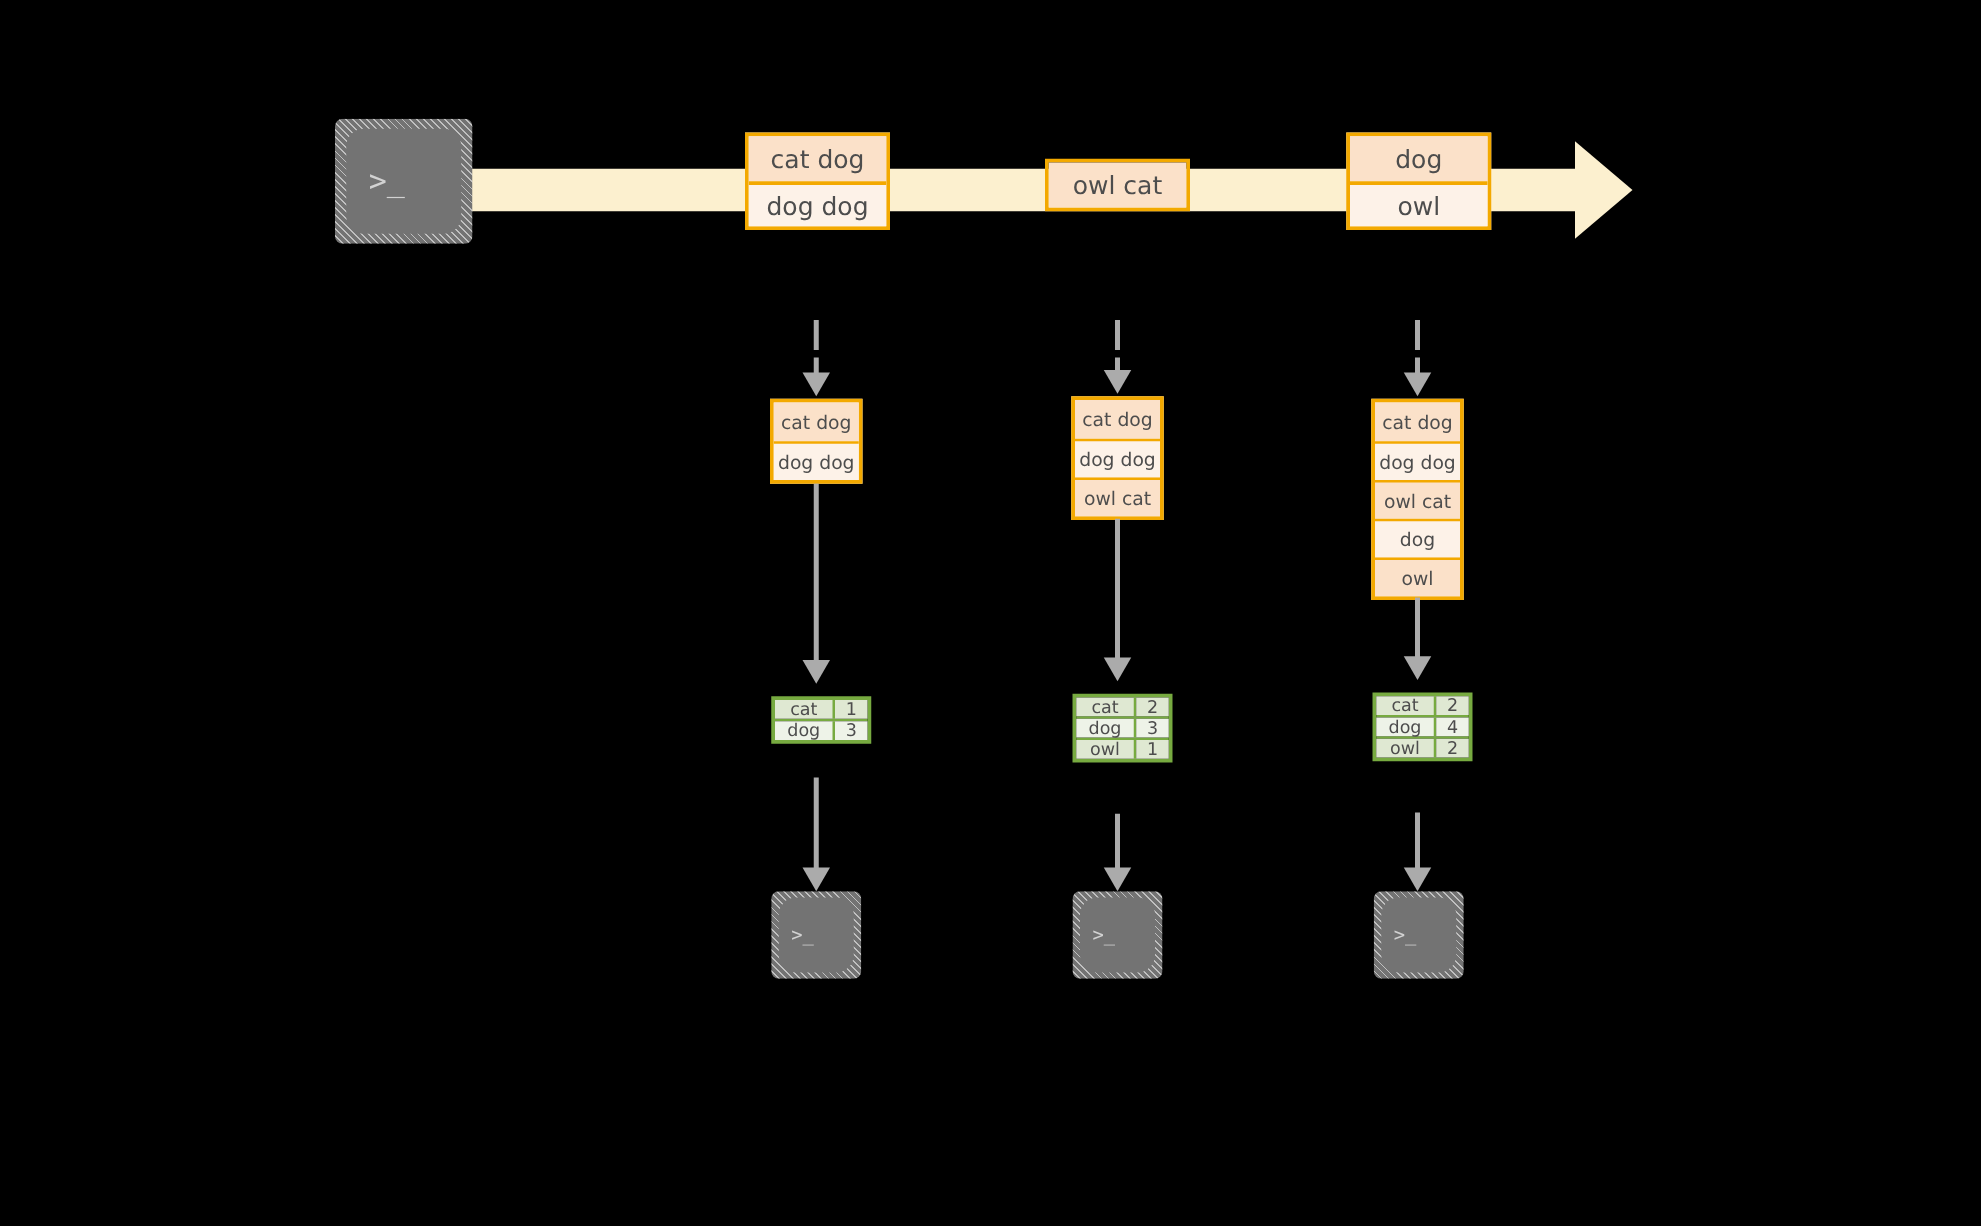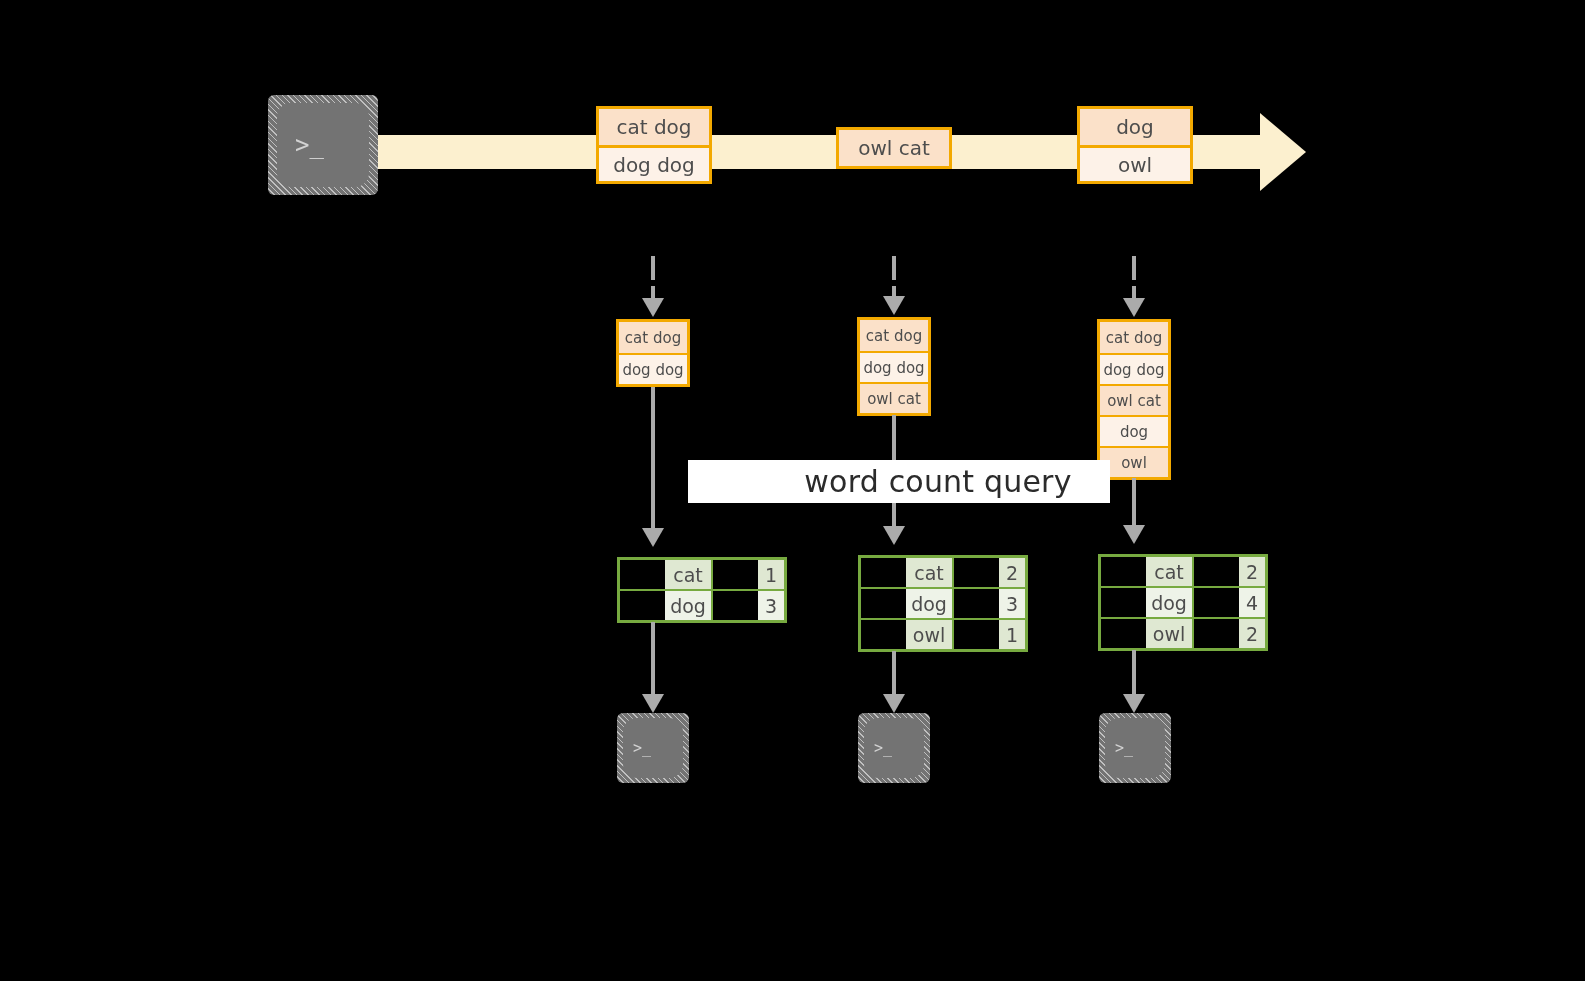--- a/index.html
+++ b/index.html
@@ -104,27 +104,26 @@
   .kvtable {
     position: absolute;
     box-sizing: border-box;
     border: 3px solid #77aa40;
     border-collapse: separate;
   }
   .kvrow { display: flex; }
   .kvrow + .kvrow { border-top: 2px solid #77aa40; }
   .kvcell {
     box-sizing: border-box;
-    height: 29px;
+    height: 15px;
     display: flex;
     align-items: center;
     justify-content: center;
-    font-size: 19px;
+    font-size: 14px;
     color: #4d4d4d;
-    margin-left: 45px;
   }
   .kvcell.key { width: 48px; border-right: 2px solid #77aa40; }
   .kvcell.val { width: 26px; }
   .kvrow.dark  .kvcell { background: #dfe8d2; }
   .kvrow.light .kvcell { background: #eef3e8; }
 
   
   .garrow-line {
     position: absolute;
     width: 4px;
@@ -288,17 +287,14 @@
 
   <div class="garrow-line" style="left:1132px; top:650px; height:49px;"></div>
   <div class="garrow-head" style="left:1123px; top:694px;"></div>
 
   <div class="terminal" style="left:1099px; top:713px; width:72px; height:70px;">
     <div class="terminal-inner" style="left:6px; top:5px; right:6px; bottom:5px;">
       <span class="term-prompt" style="font-size:15px; margin-left:10px;">&gt;_</span>
     </div>
   </div>
 
-  <div class="query-band" style="left:688px; top:460px; width:422px; height:43px;">
-    <span class="query-label" style="margin-left:78px;">word count query</span>
-  </div>
 
 </div>
 
 </body></html>

